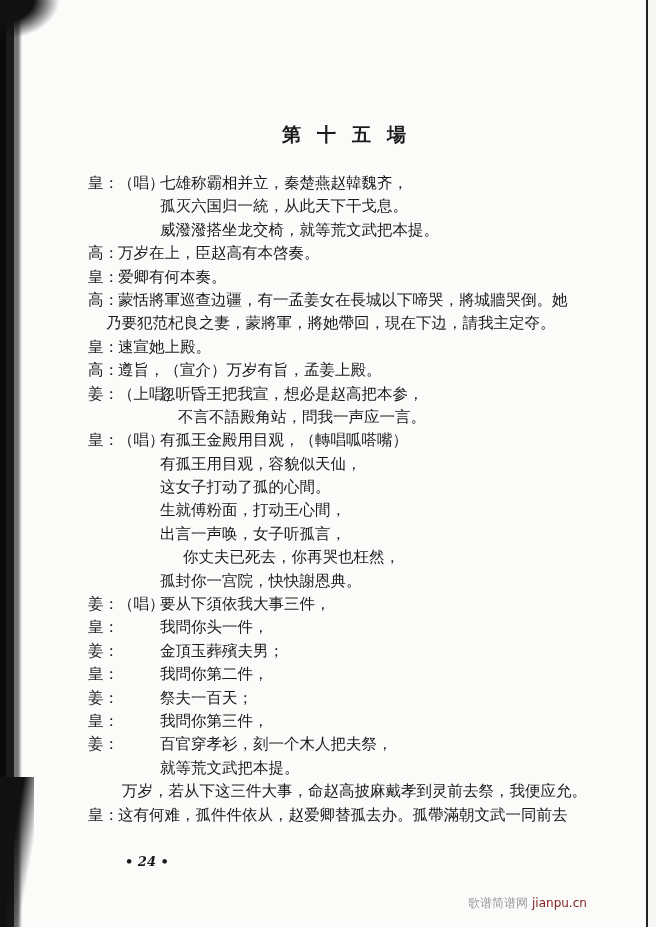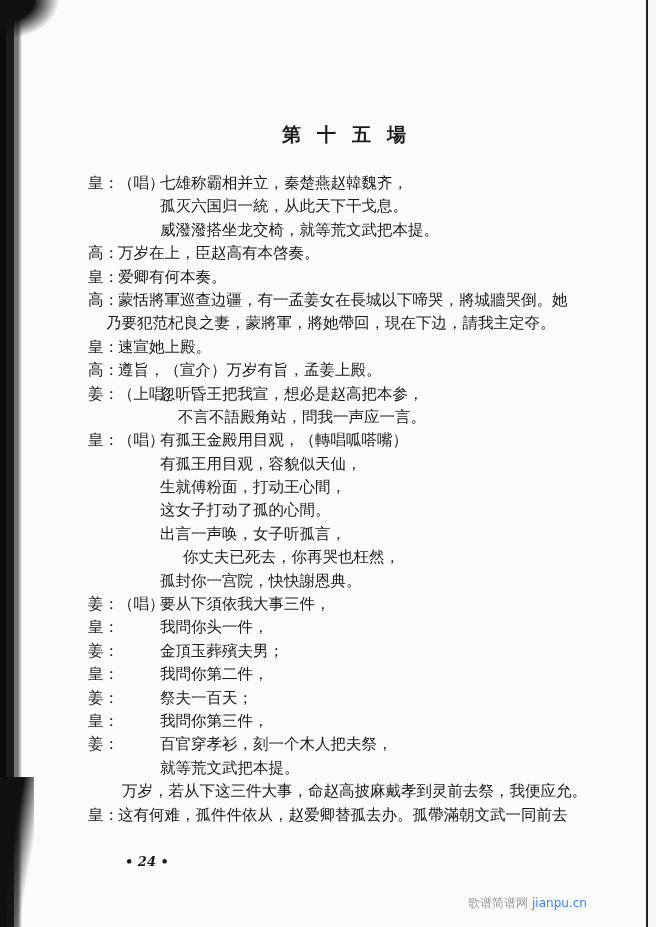--- a/index.html
+++ b/index.html
@@ -43,21 +43,21 @@
   .text { position: absolute; top: 0; }
   .page-num {
     position: absolute; left: 113px; top: 854px; font-size: 13px; font-weight: bold;
     font-style: italic;
     margin-left: 12px;
   }
   .watermark {
     position: absolute; left: 468px; top: 895px; font-size: 12px; color: #9a9a9a;
     font-family: "DejaVu Sans", sans-serif;
   }
-  .watermark .url { color: #3b82f6; margin-left: 4px; }
+  .watermark .url { color: #7f1d1d; margin-left: 4px; }
 </style>
 </head>
 <body>
 
 <div class="binding-left"></div>
 <div class="binding-left-top"></div>
 <div class="binding-left-bottom"></div>
 <div class="binding-right-gap"></div>
 <div class="binding-right"></div>
 
@@ -125,26 +125,26 @@
       <span class="text" style="left: 72px;">有孤王金殿用目观，（轉唱呱嗒嘴）</span>
     </div>
     <div class="line">
       <span class="speaker"></span>
       <span class="dir"></span>
       <span class="text" style="left: 72px;">有孤王用目观，容貌似天仙，</span>
     </div>
     <div class="line">
       <span class="speaker"></span>
       <span class="dir"></span>
+      <span class="text" style="left: 72px;">这女子打动了孤的心間。</span>
+    </div>
+    <div class="line">
+      <span class="speaker"></span>
+      <span class="dir"></span>
       <span class="text" style="left: 72px;">生就傅粉面，打动王心間，</span>
-    </div>
-    <div class="line">
-      <span class="speaker"></span>
-      <span class="dir"></span>
-      <span class="text" style="left: 72px;">这女子打动了孤的心間。</span>
     </div>
     <div class="line">
       <span class="speaker"></span>
       <span class="dir"></span>
       <span class="text" style="left: 72px;">出言一声唤，女子听孤言，</span>
     </div>
     <div class="line">
       <span class="speaker"></span>
       <span class="dir"></span>
       <span class="text" style="left: 72px; margin-left: 23px;">你丈夫已死去，你再哭也枉然，</span>

